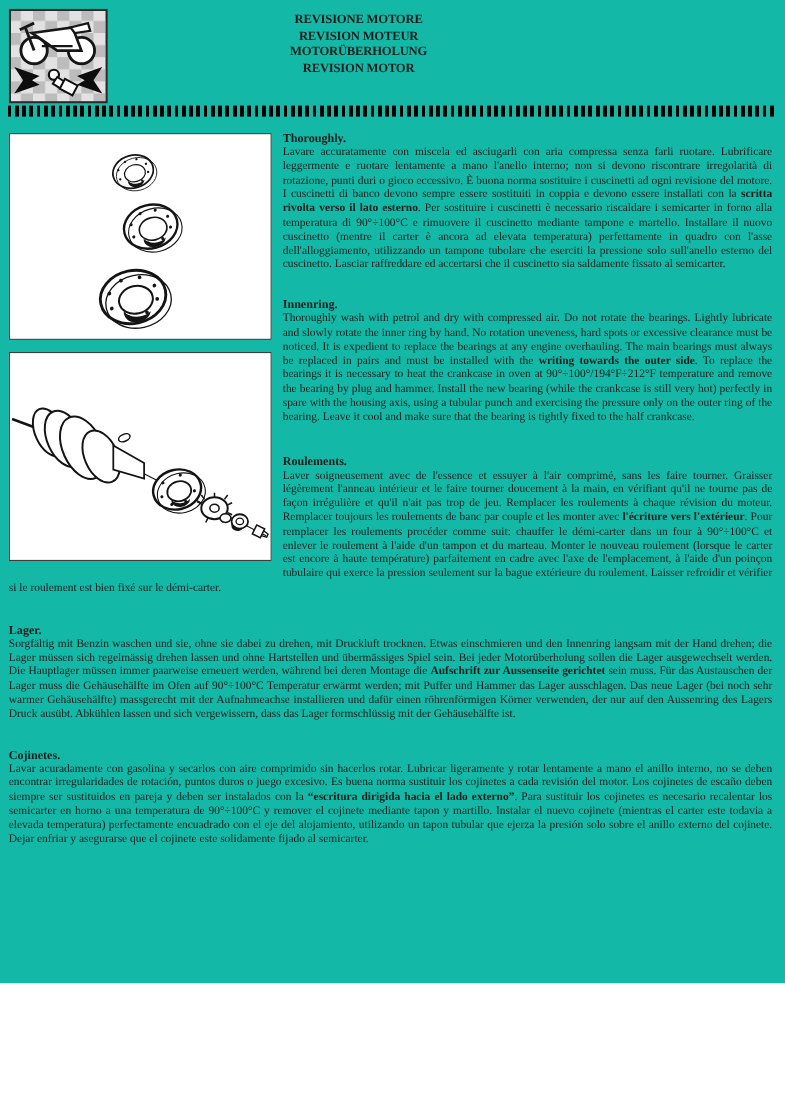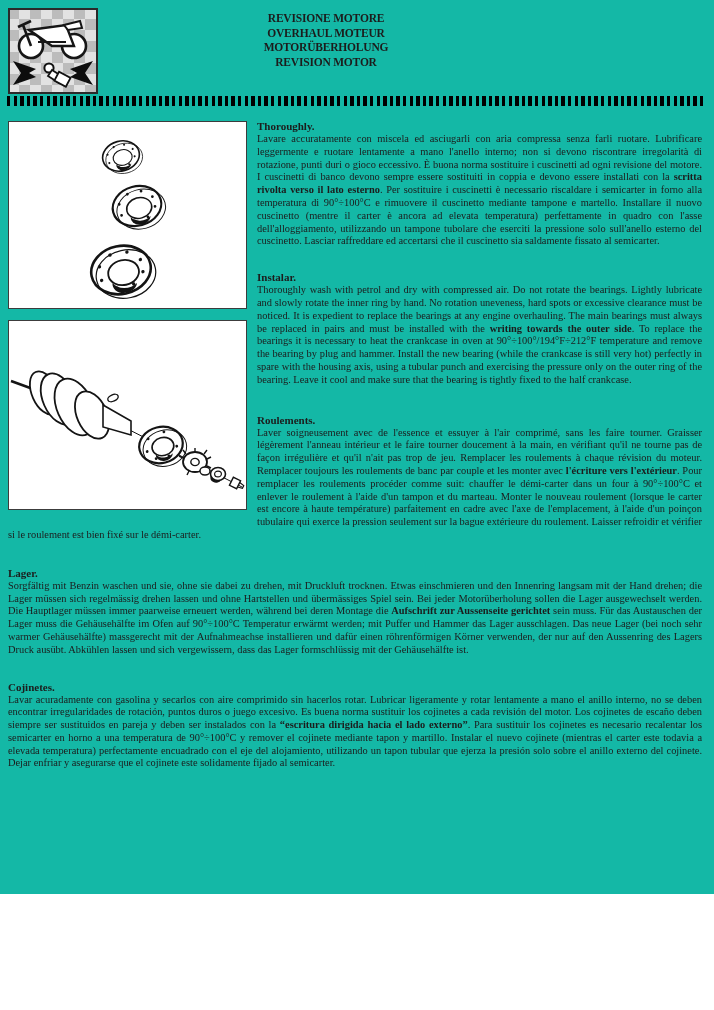--- a/index.html
+++ b/index.html
@@ -79,21 +79,21 @@
       <g stroke="#111111" fill="#ffffff">
         <circle cx="41" cy="60" r="4.6" stroke-width="2"></circle>
         <path d="M44,62 L55,69 L51,75 L40,68 Z" stroke-width="1.8"></path>
         <rect x="48" y="66" width="13" height="10" transform="rotate(28 54 71)" stroke-width="1.8"></rect>
       </g>
     </svg>
   </div>
 
   <div class="titles">
     <div>REVISIONE MOTORE</div>
-    <div>OVERHAUL MOTEUR</div>
+    <div>REVISION MOTEUR</div>
     <div>MOTORÜBERHOLUNG</div>
     <div>REVISION MOTOR</div>
   </div>
 
   <div class="barcode-top"></div>
 
   <div class="content">
 
     <div class="fig fig1">
       <svg width="237" height="186" viewBox="0 0 237 186">
@@ -170,21 +170,21 @@
         </g>
       </svg>
     </div>
 
     <section class="sec sec-it">
       <h3>Thoroughly.</h3>
       <p><span>Lavare accuratamente con miscela ed asciugarli con aria compressa senza farli ruotare. Lubrificare leggermente e ruotare lentamente a mano l'anello interno; non si devono riscontrare irregolarità di rotazione, punti duri o gioco eccessivo. È buona norma sostituire i cuscinetti ad ogni revisione del motore. I cuscinetti di banco devono sempre essere sostituiti in coppia e devono essere installati con la </span><span class="b">scritta rivolta verso il lato esterno</span><span>. Per sostituire i cuscinetti è necessario riscaldare i semicarter in forno alla temperatura di 90°÷100°C e rimuovere il cuscinetto mediante tampone e martello. Installare il nuovo cuscinetto (mentre il carter è ancora ad elevata temperatura) perfettamente in quadro con l'asse dell'alloggiamento, utilizzando un tampone tubolare che eserciti la pressione solo sull'anello esterno del cuscinetto. Lasciar raffreddare ed accertarsi che il cuscinetto sia saldamente fissato al semicarter.</span></p>
     </section>
 
     <section class="sec sec-en">
-      <h3>Instalar.</h3>
+      <h3>Innenring.</h3>
       <p><span>Thoroughly wash with petrol and dry with compressed air. Do not rotate the bearings. Lightly lubricate and slowly rotate the inner ring by hand. No rotation uneveness, hard spots or excessive clearance must be noticed. It is expedient to replace the bearings at any engine overhauling. The main bearings must always be replaced in pairs and must be installed with the </span><span class="b">writing towards the outer side</span><span>. To replace the bearings it is necessary to heat the crankcase in oven at 90°÷100°/194°F÷212°F temperature and remove the bearing by plug and hammer. Install the new bearing (while the crankcase is still very hot) perfectly in spare with the housing axis, using a tubular punch and exercising the pressure only on the outer ring of the bearing. Leave it cool and make sure that the bearing is tightly fixed to the half crankcase.</span></p>
     </section>
 
     <section class="sec sec-fr">
       <h3>Roulements.</h3>
       <p><span>Laver soigneusement avec de l'essence et essuyer à l'air comprimé, sans les faire tourner. Graisser légèrement l'anneau intérieur et le faire tourner doucement à la main, en vérifiant qu'il ne tourne pas de façon irrégulière et qu'il n'ait pas trop de jeu. Remplacer les roulements à chaque révision du moteur. Remplacer toujours les roulements de banc par couple et les monter avec </span><span class="b">l'écriture vers l'extérieur</span><span>. Pour remplacer les roulements procéder comme suit: chauffer le démi-carter dans un four à 90°÷100°C et enlever le roulement à l'aide d'un tampon et du marteau. Monter le nouveau roulement (lorsque le carter est encore à haute température) parfaitement en cadre avec l'axe de l'emplacement, à l'aide d'un poinçon tubulaire qui exerce la pression seulement sur la bague extérieure du roulement. Laisser refroidir et vérifier si le roulement est bien fixé sur le démi-carter.</span></p>
     </section>
 
     <section class="sec sec-de">
       <h3>Lager.</h3>

